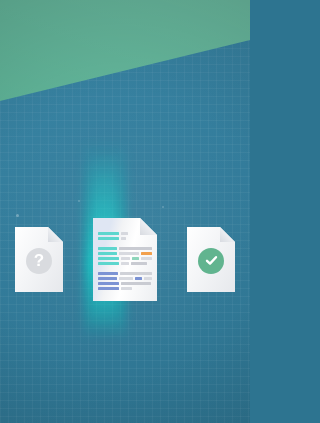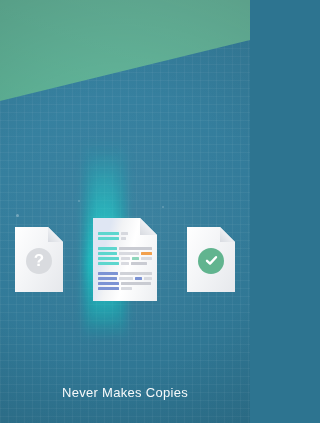--- a/index.html
+++ b/index.html
@@ -289,15 +289,14 @@
   <div class="doc" id="doc-right">
     <div class="doc-page doc-side"></div>
     <div class="fold"></div>
     <div class="badge badge-check">
       <svg width="15" height="15" viewBox="0 0 15 15">
         <path d="M3 7.8 L6 10.6 L12 4.2" fill="none" stroke="#ffffff" stroke-width="2.4" stroke-linecap="round" stroke-linejoin="round"></path>
       </svg>
     </div>
   </div>
 
-  <div class="caption">Never Makes Copies</div>
 
 </div>
 
 </body></html>

